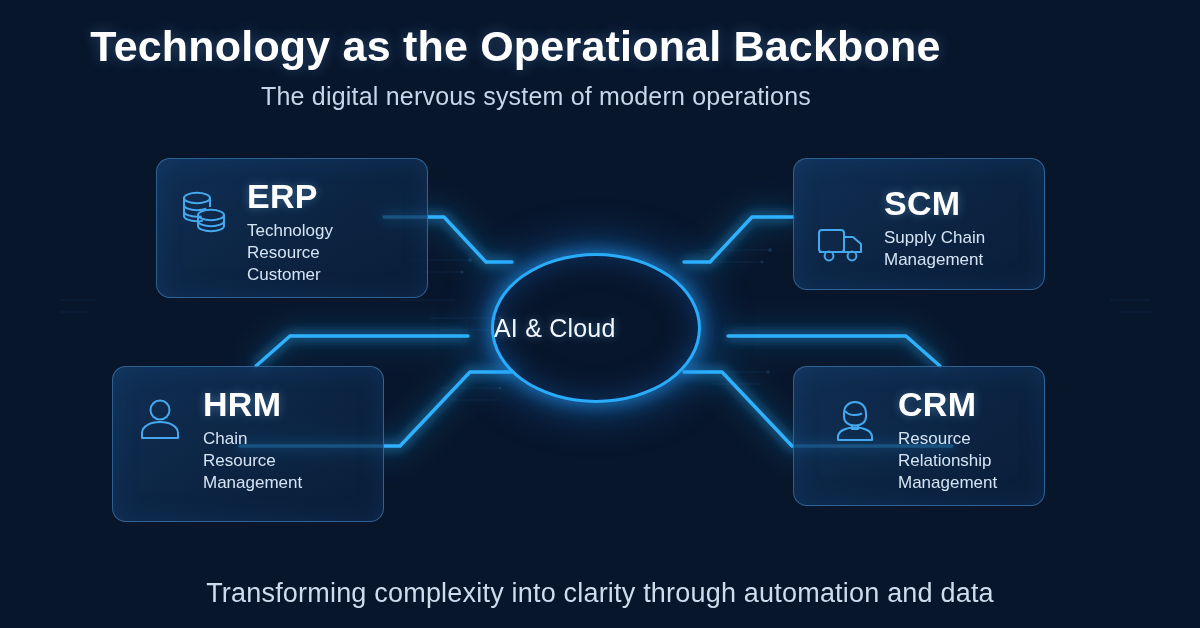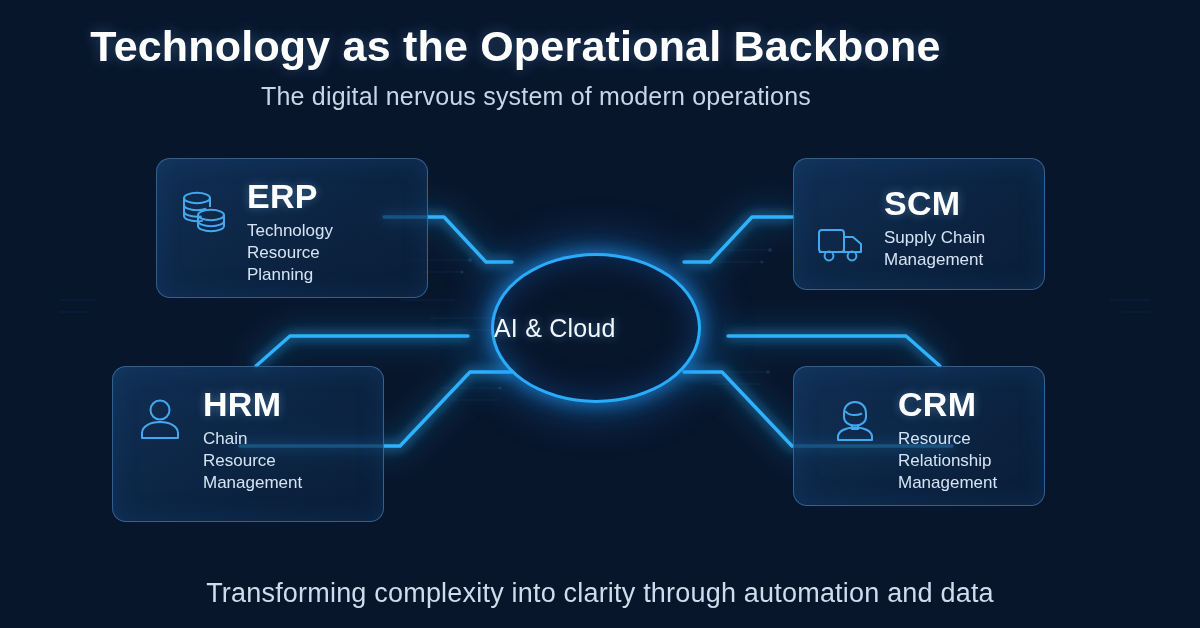--- a/index.html
+++ b/index.html
@@ -161,21 +161,21 @@
         <path d="M7,26.5 C7,29.4 12.8,31.7 20,31.7 C21.6,31.7 23.2,31.6 24.6,31.4"></path>
         <ellipse cx="34" cy="30" rx="13" ry="5.2"></ellipse>
         <path d="M21,30 V41 C21,43.9 26.8,46.2 34,46.2 C41.2,46.2 47,43.9 47,41 V30"></path>
         <path d="M21,36 C21,38.9 26.8,41.2 34,41.2 C41.2,41.2 47,38.9 47,36"></path>
       </svg>
     </span>
     <span class="txt">
       <span class="abbr">ERP</span>
       <span class="full">Technology</span>
       <span class="full">Resource</span>
-      <span class="full">Planning</span>
+      <span class="full">Customer</span>
     </span>
   </div>
 
   <div class="card" id="card-scm">
     <span class="ic">
       <svg viewBox="0 0 54 54" fill="none" stroke="#45a8ee" stroke-width="2" stroke-linejoin="round">
         <rect x="5" y="13" width="25" height="22" rx="3"></rect>
         <path d="M30,20 H39 L47,27 V35 H30 Z"></path>
         <circle cx="15" cy="39" r="4.4"></circle>
         <circle cx="38" cy="39" r="4.4"></circle>

